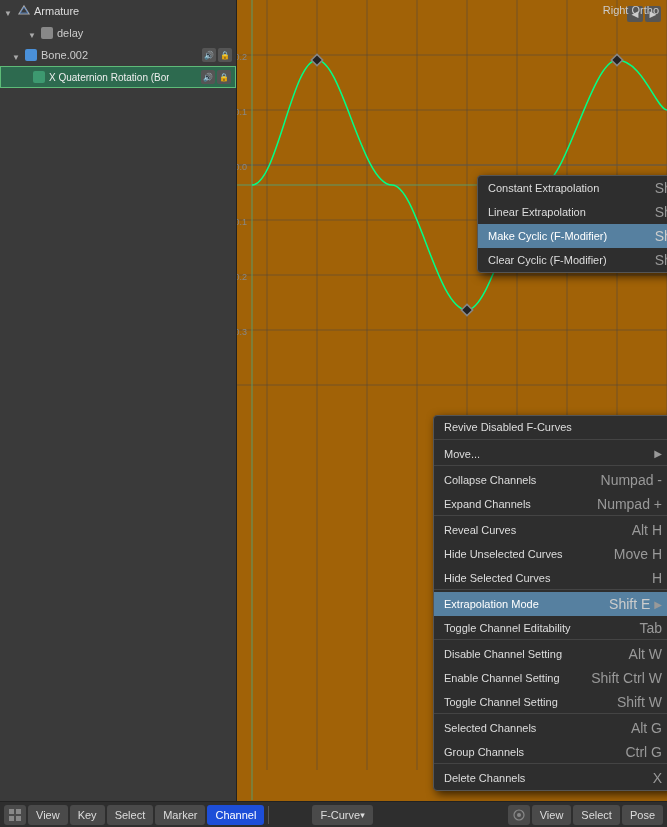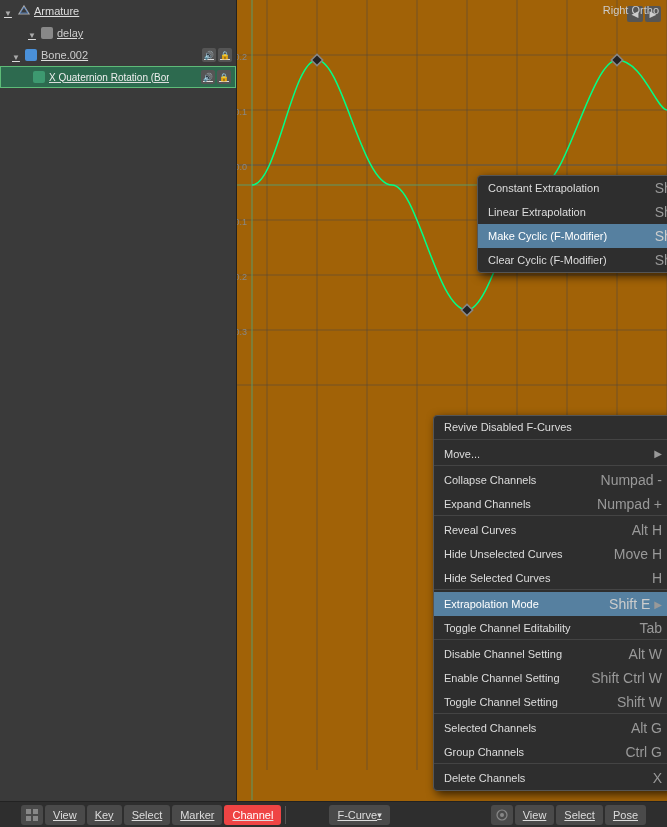--- a/index.html
+++ b/index.html
@@ -13,21 +13,20 @@
       overflow: hidden;
       position: relative;
     }
 
     
     .main-container {
       display: flex;
       width: 667px;
       height: 827px;
       flex-direction: column;
-      text-decoration: underline;
     }
 
     
     .top-area {
       display: flex;
       flex: 1;
       height: calc(827px - 26px);
     }
 
     
@@ -176,39 +175,39 @@
       cursor: pointer;
     }
 
     
     .bottom-toolbar {
       height: 26px;
       background: #2e2e2e;
       border-top: 1px solid #222;
       display: flex;
       align-items: center;
-      padding: 0 21px;
+      padding: 0 4px;
       gap: 2px;
       font-size: 11px;
       color: #ccc;
     }
     .toolbar-btn {
       height: 20px;
       padding: 0 8px;
       background: #4a4a4a;
       border-radius: 3px;
       display: flex;
       align-items: center;
       cursor: pointer;
       color: #ddd;
       font-size: 11px;
       white-space: nowrap;
     }
     .toolbar-btn.active {
-      background: #ef4444;
+      background: #1d4ed8;
       color: #fff;
     }
     .toolbar-separator {
       width: 1px;
       height: 18px;
       background: #555;
       margin: 0 2px;
     }
     .toolbar-icon-btn {
       width: 22px;

